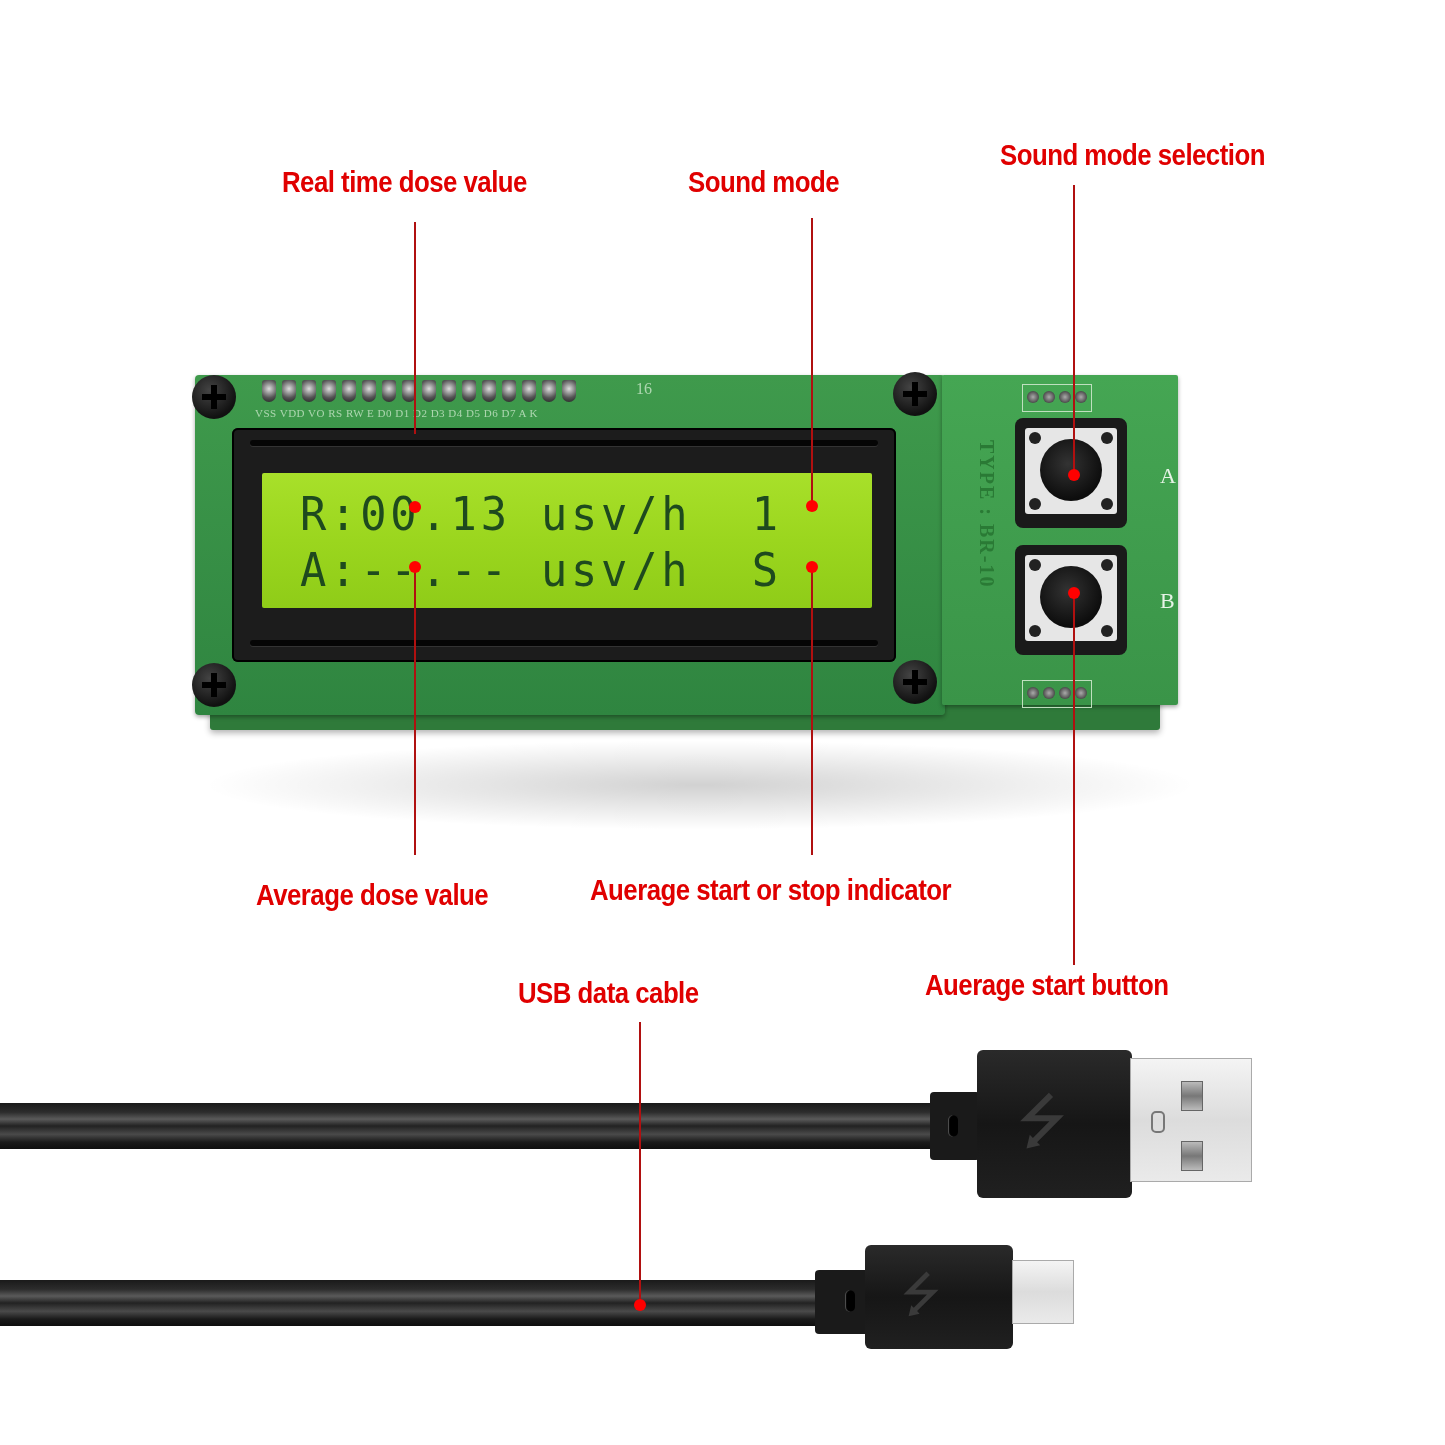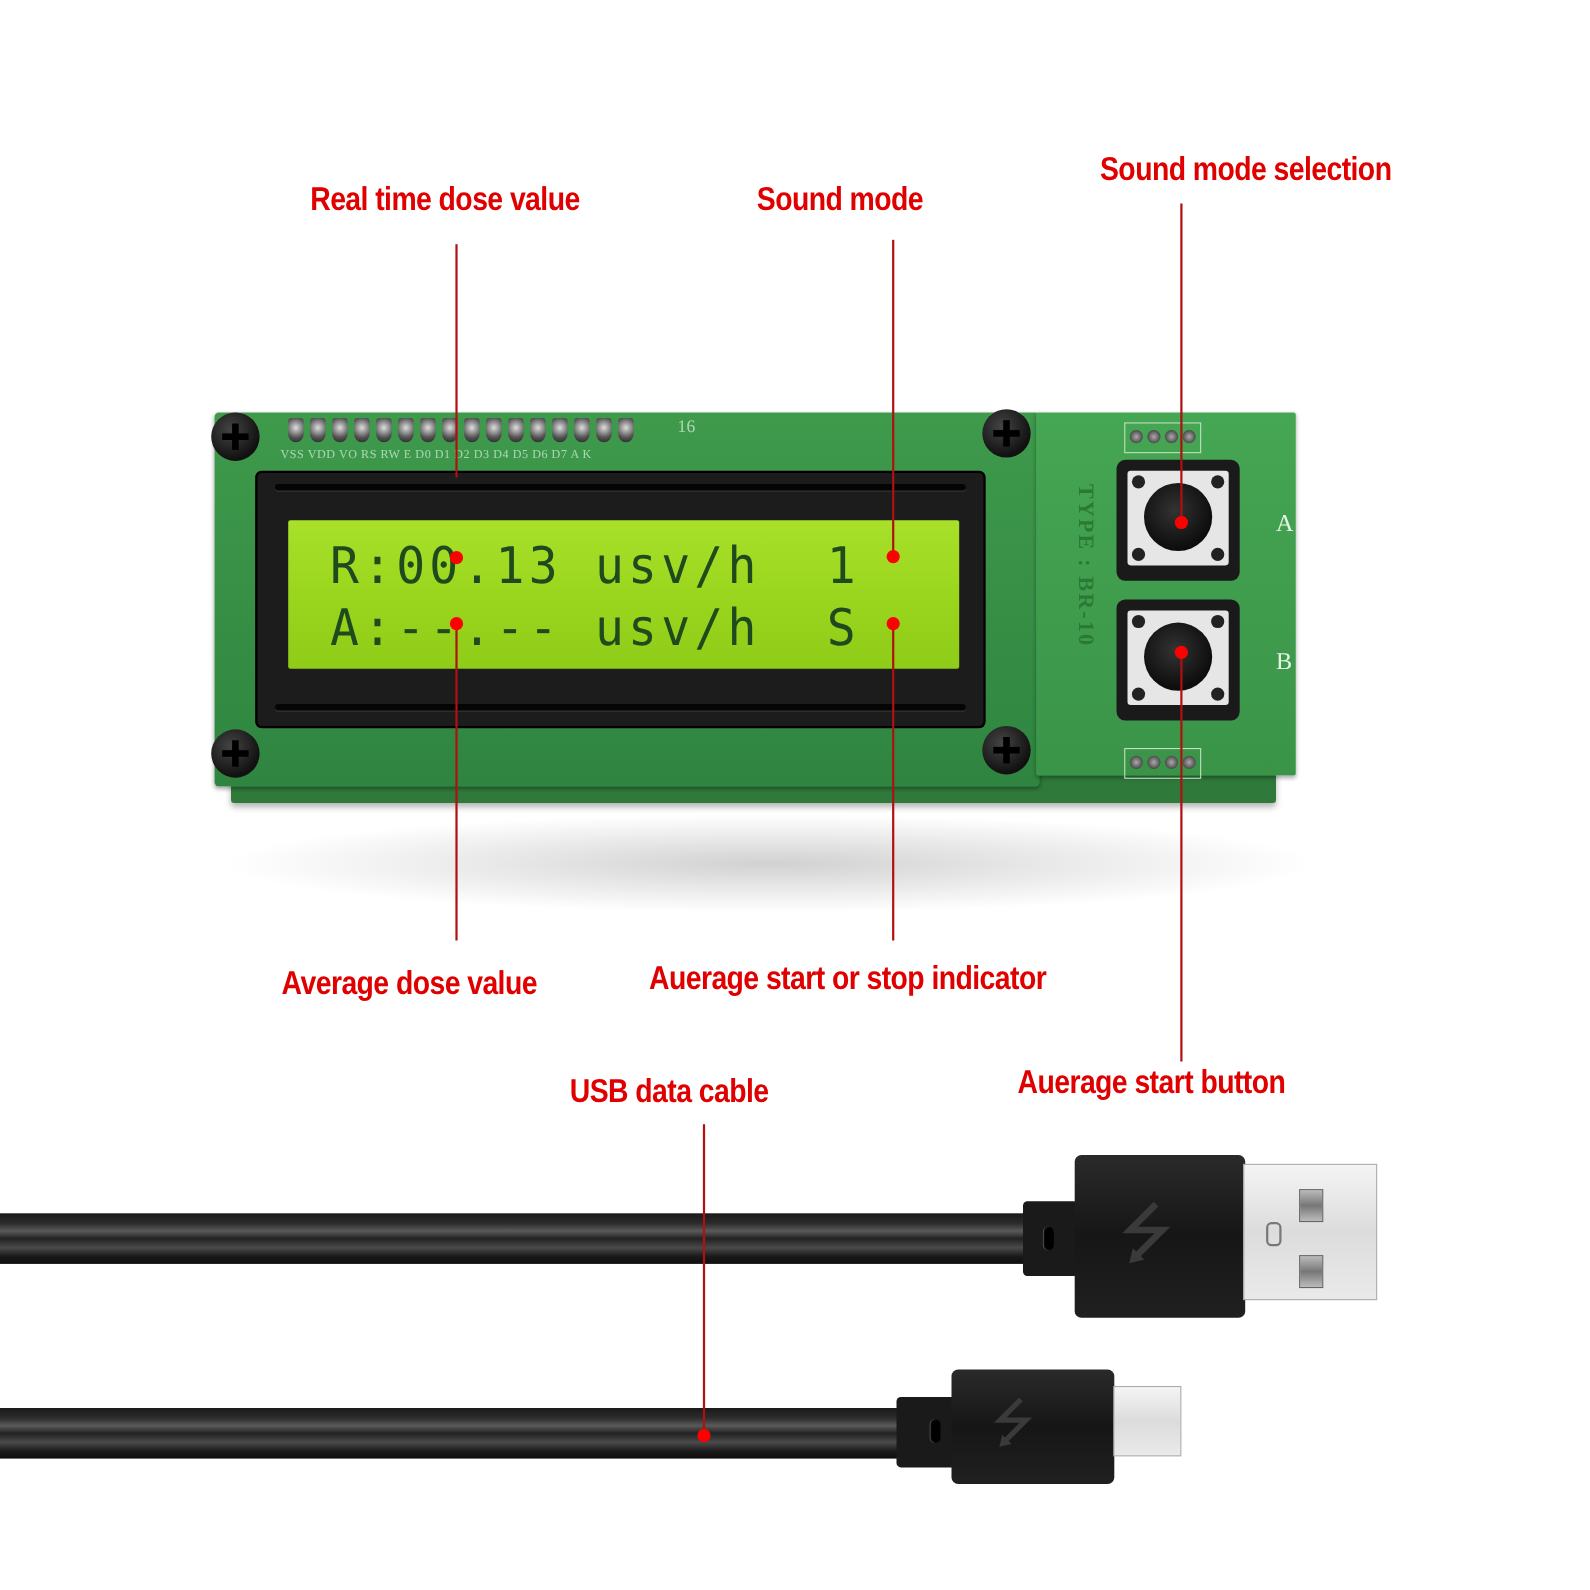--- a/index.html
+++ b/index.html
@@ -9,21 +9,21 @@
   .dot { position:absolute; width:12px; height:12px; border-radius:50%; background:#ff0000; margin:-6px 0 0 -6px; }
 
   
   .shadow { position:absolute; left:200px; top:740px; width:1000px; height:90px; background:radial-gradient(ellipse at center, rgba(0,0,0,0.18), rgba(0,0,0,0) 70%); }
   .pcb-back { position:absolute; left:210px; top:690px; width:950px; height:40px; background:#2f7a3a; border-radius:3px; box-shadow:0 3px 6px rgba(0,0,0,0.3); }
   .pcb-main { position:absolute; left:195px; top:375px; width:750px; height:340px; background:linear-gradient(180deg,#3f9a4c,#2f8540); border-radius:4px; box-shadow:0 2px 4px rgba(0,0,0,0.35); }
   .pcb-side { position:absolute; left:942px; top:375px; width:236px; height:330px; background:linear-gradient(180deg,#45a653,#3a9448); border-radius:2px; box-shadow:0 2px 4px rgba(0,0,0,0.35); }
   .pins { position:absolute; left:262px; top:380px; display:flex; gap:6px; }
   .pin { width:14px; height:22px; background:radial-gradient(circle at 50% 40%, #ddd, #555 60%, #222); border-radius:3px 3px 7px 7px; }
   .pin-labels { position:absolute; left:255px; top:407px; color:#c8e6c8; font-family:"Liberation Serif", serif; font-size:11px; letter-spacing:0.5px; opacity:0.8; }
-  .pin16 { position:absolute; left:616px; top:380px; color:#c8e6c8; font-family:"Liberation Serif", serif; font-size:16px; opacity:0.8; }
+  .pin16 { position:absolute; left:636px; top:380px; color:#c8e6c8; font-family:"Liberation Serif", serif; font-size:16px; opacity:0.8; }
   .screw { position:absolute; width:44px; height:44px; border-radius:50%; background:radial-gradient(circle at 40% 35%, #444, #111 70%); }
   .screw::before, .screw::after { content:""; position:absolute; left:50%; top:50%; background:#000; transform:translate(-50%,-50%); }
   .screw::before { width:24px; height:6px; }
   .screw::after { width:6px; height:24px; }
   .bezel { position:absolute; left:232px; top:428px; width:664px; height:234px; background:#1c1c1c; border-radius:6px; box-shadow:inset 0 0 0 2px #000; }
   .bezel-groove { position:absolute; left:18px; right:18px; height:6px; border-radius:3px; background:#050505; box-shadow:0 1px 0 #333; }
   .lcd { position:absolute; left:262px; top:473px; width:610px; height:135px; background:linear-gradient(180deg,#a8e02a,#9bd61e 50%,#8fcc18); border-radius:2px; }
   .lcd-row { position:absolute; left:38px; font-family:"DejaVu Sans Mono", monospace; font-size:46px; color:#1e4a1e; letter-spacing:4px; white-space:pre; transform:scaleX(0.95); transform-origin:left; }
   .side-text { position:absolute; left:958px; top:440px; width:40px; height:200px; writing-mode:vertical-rl; color:#2a7a35; font-family:"Liberation Serif", serif; font-size:20px; font-weight:bold; letter-spacing:2px; }
   .btn-housing { position:absolute; width:112px; height:110px; background:#1a1a1a; border-radius:8px; }

